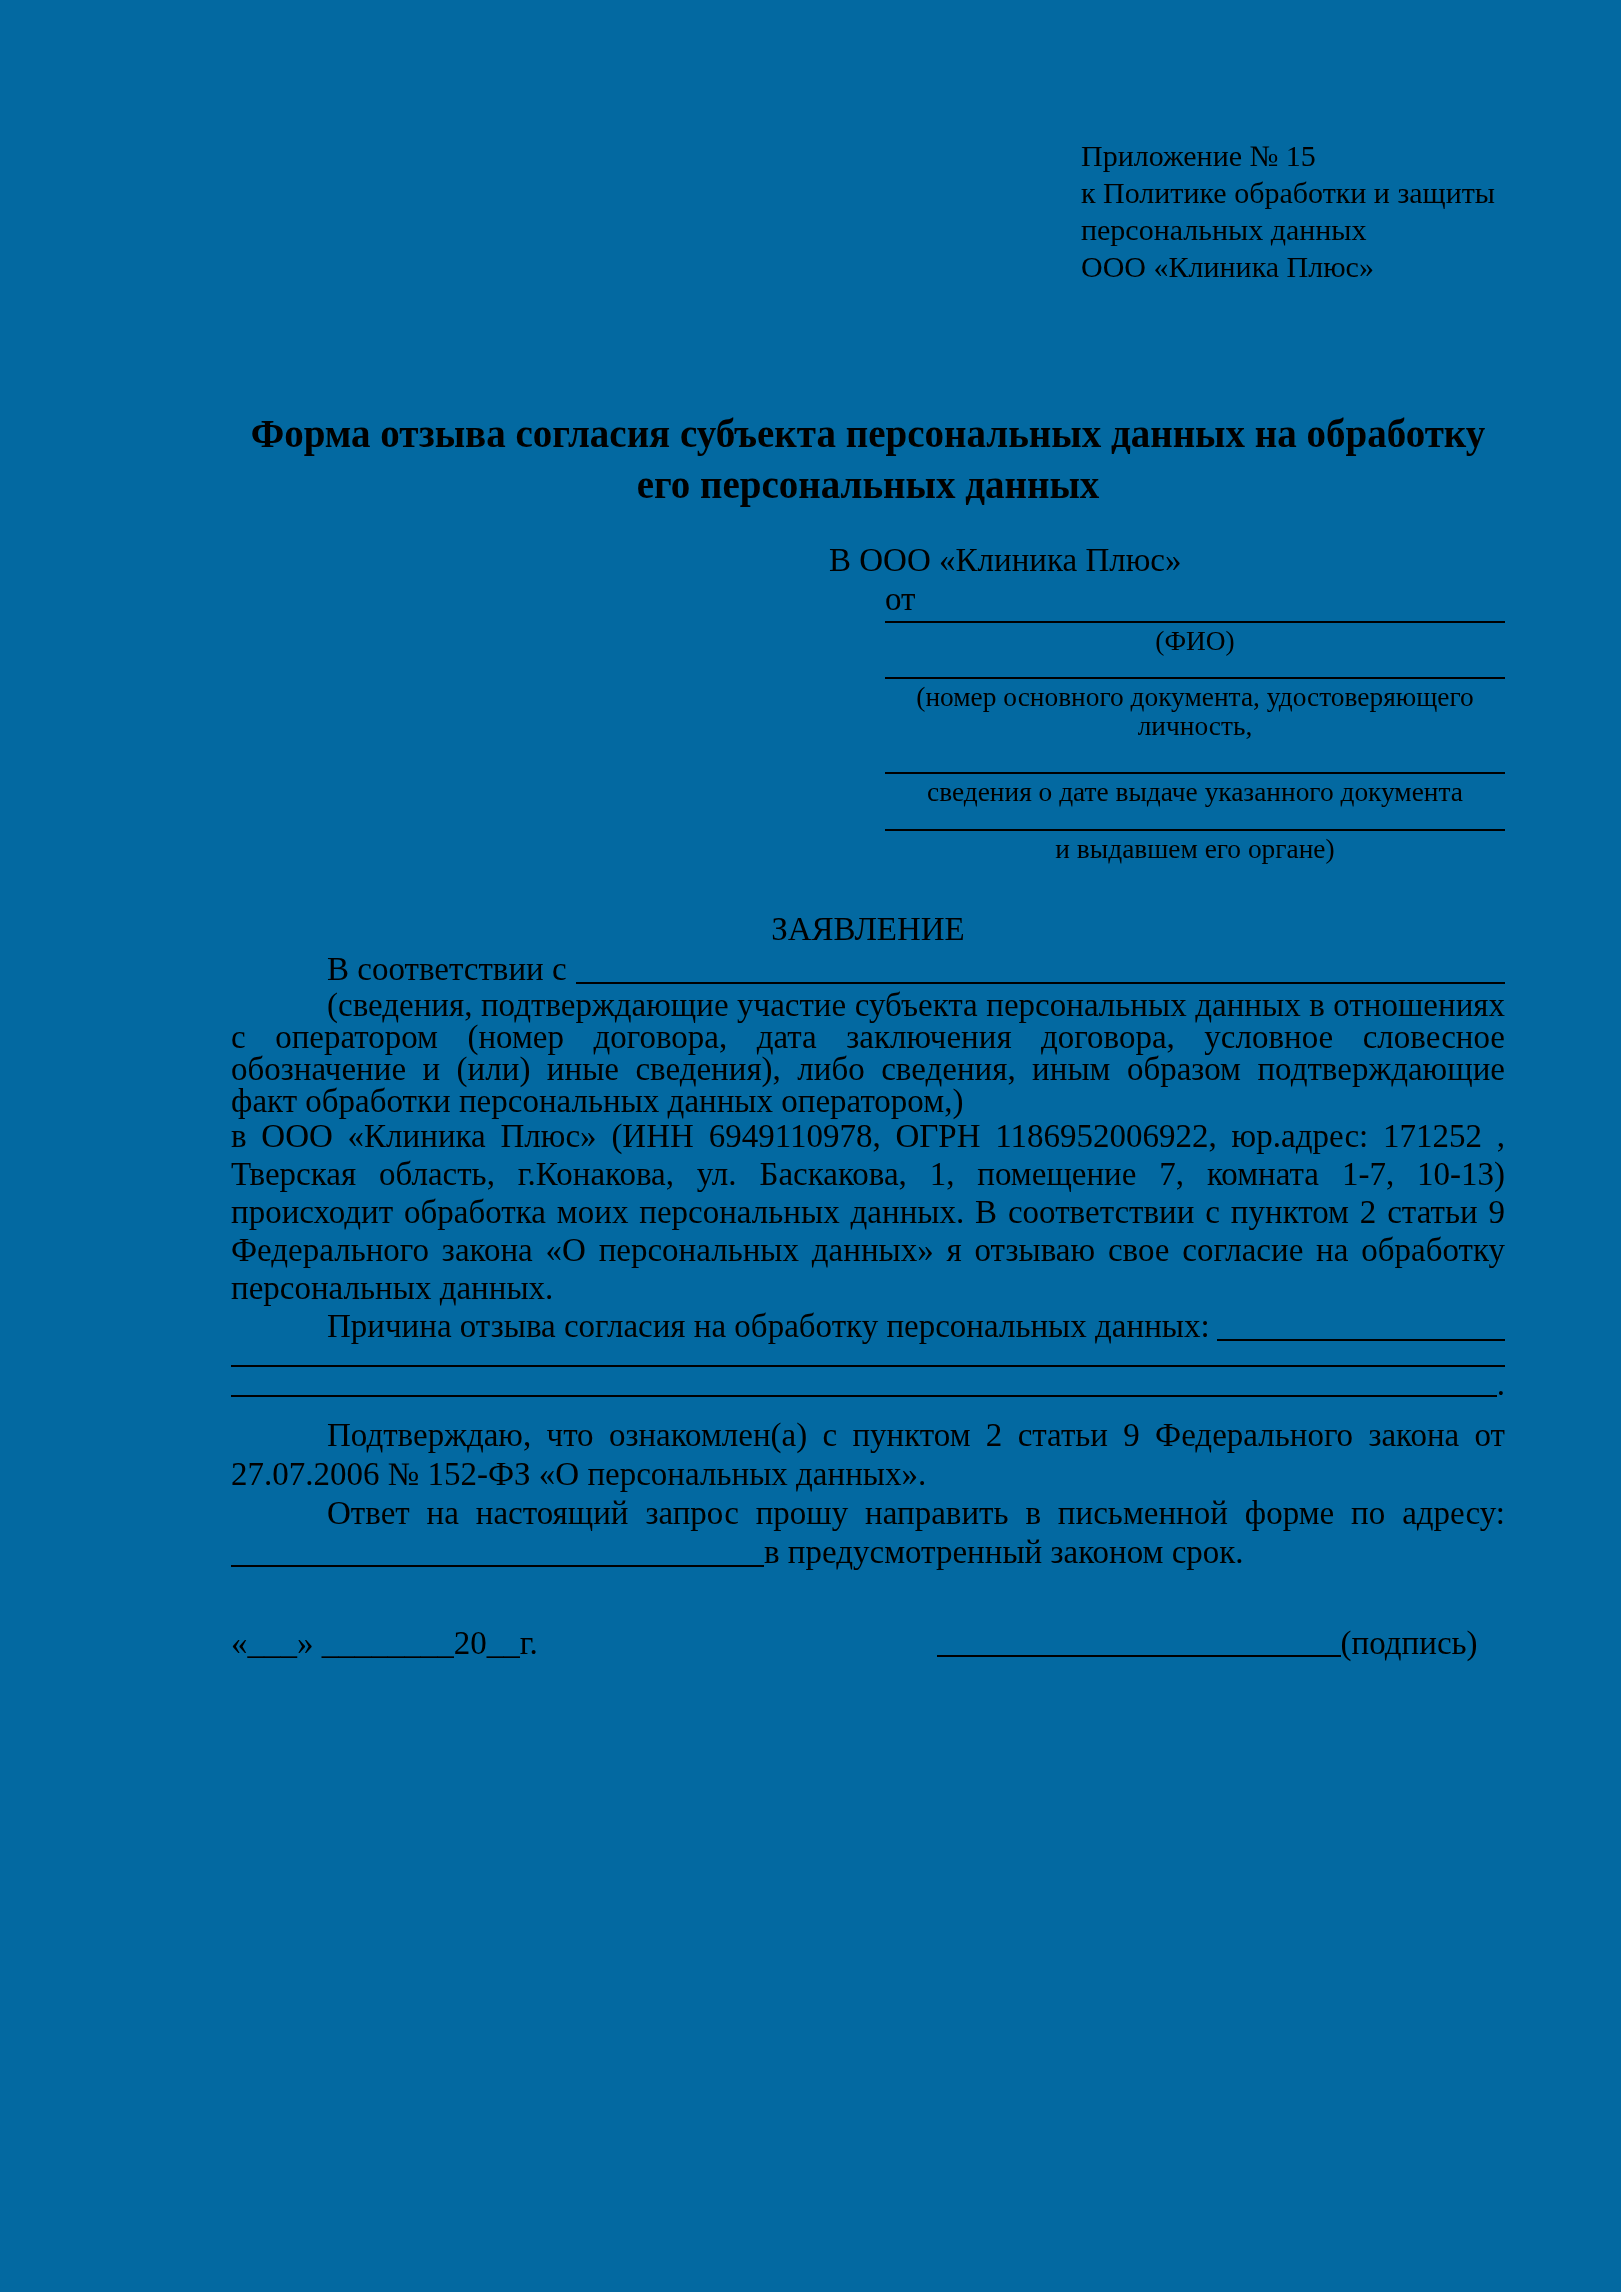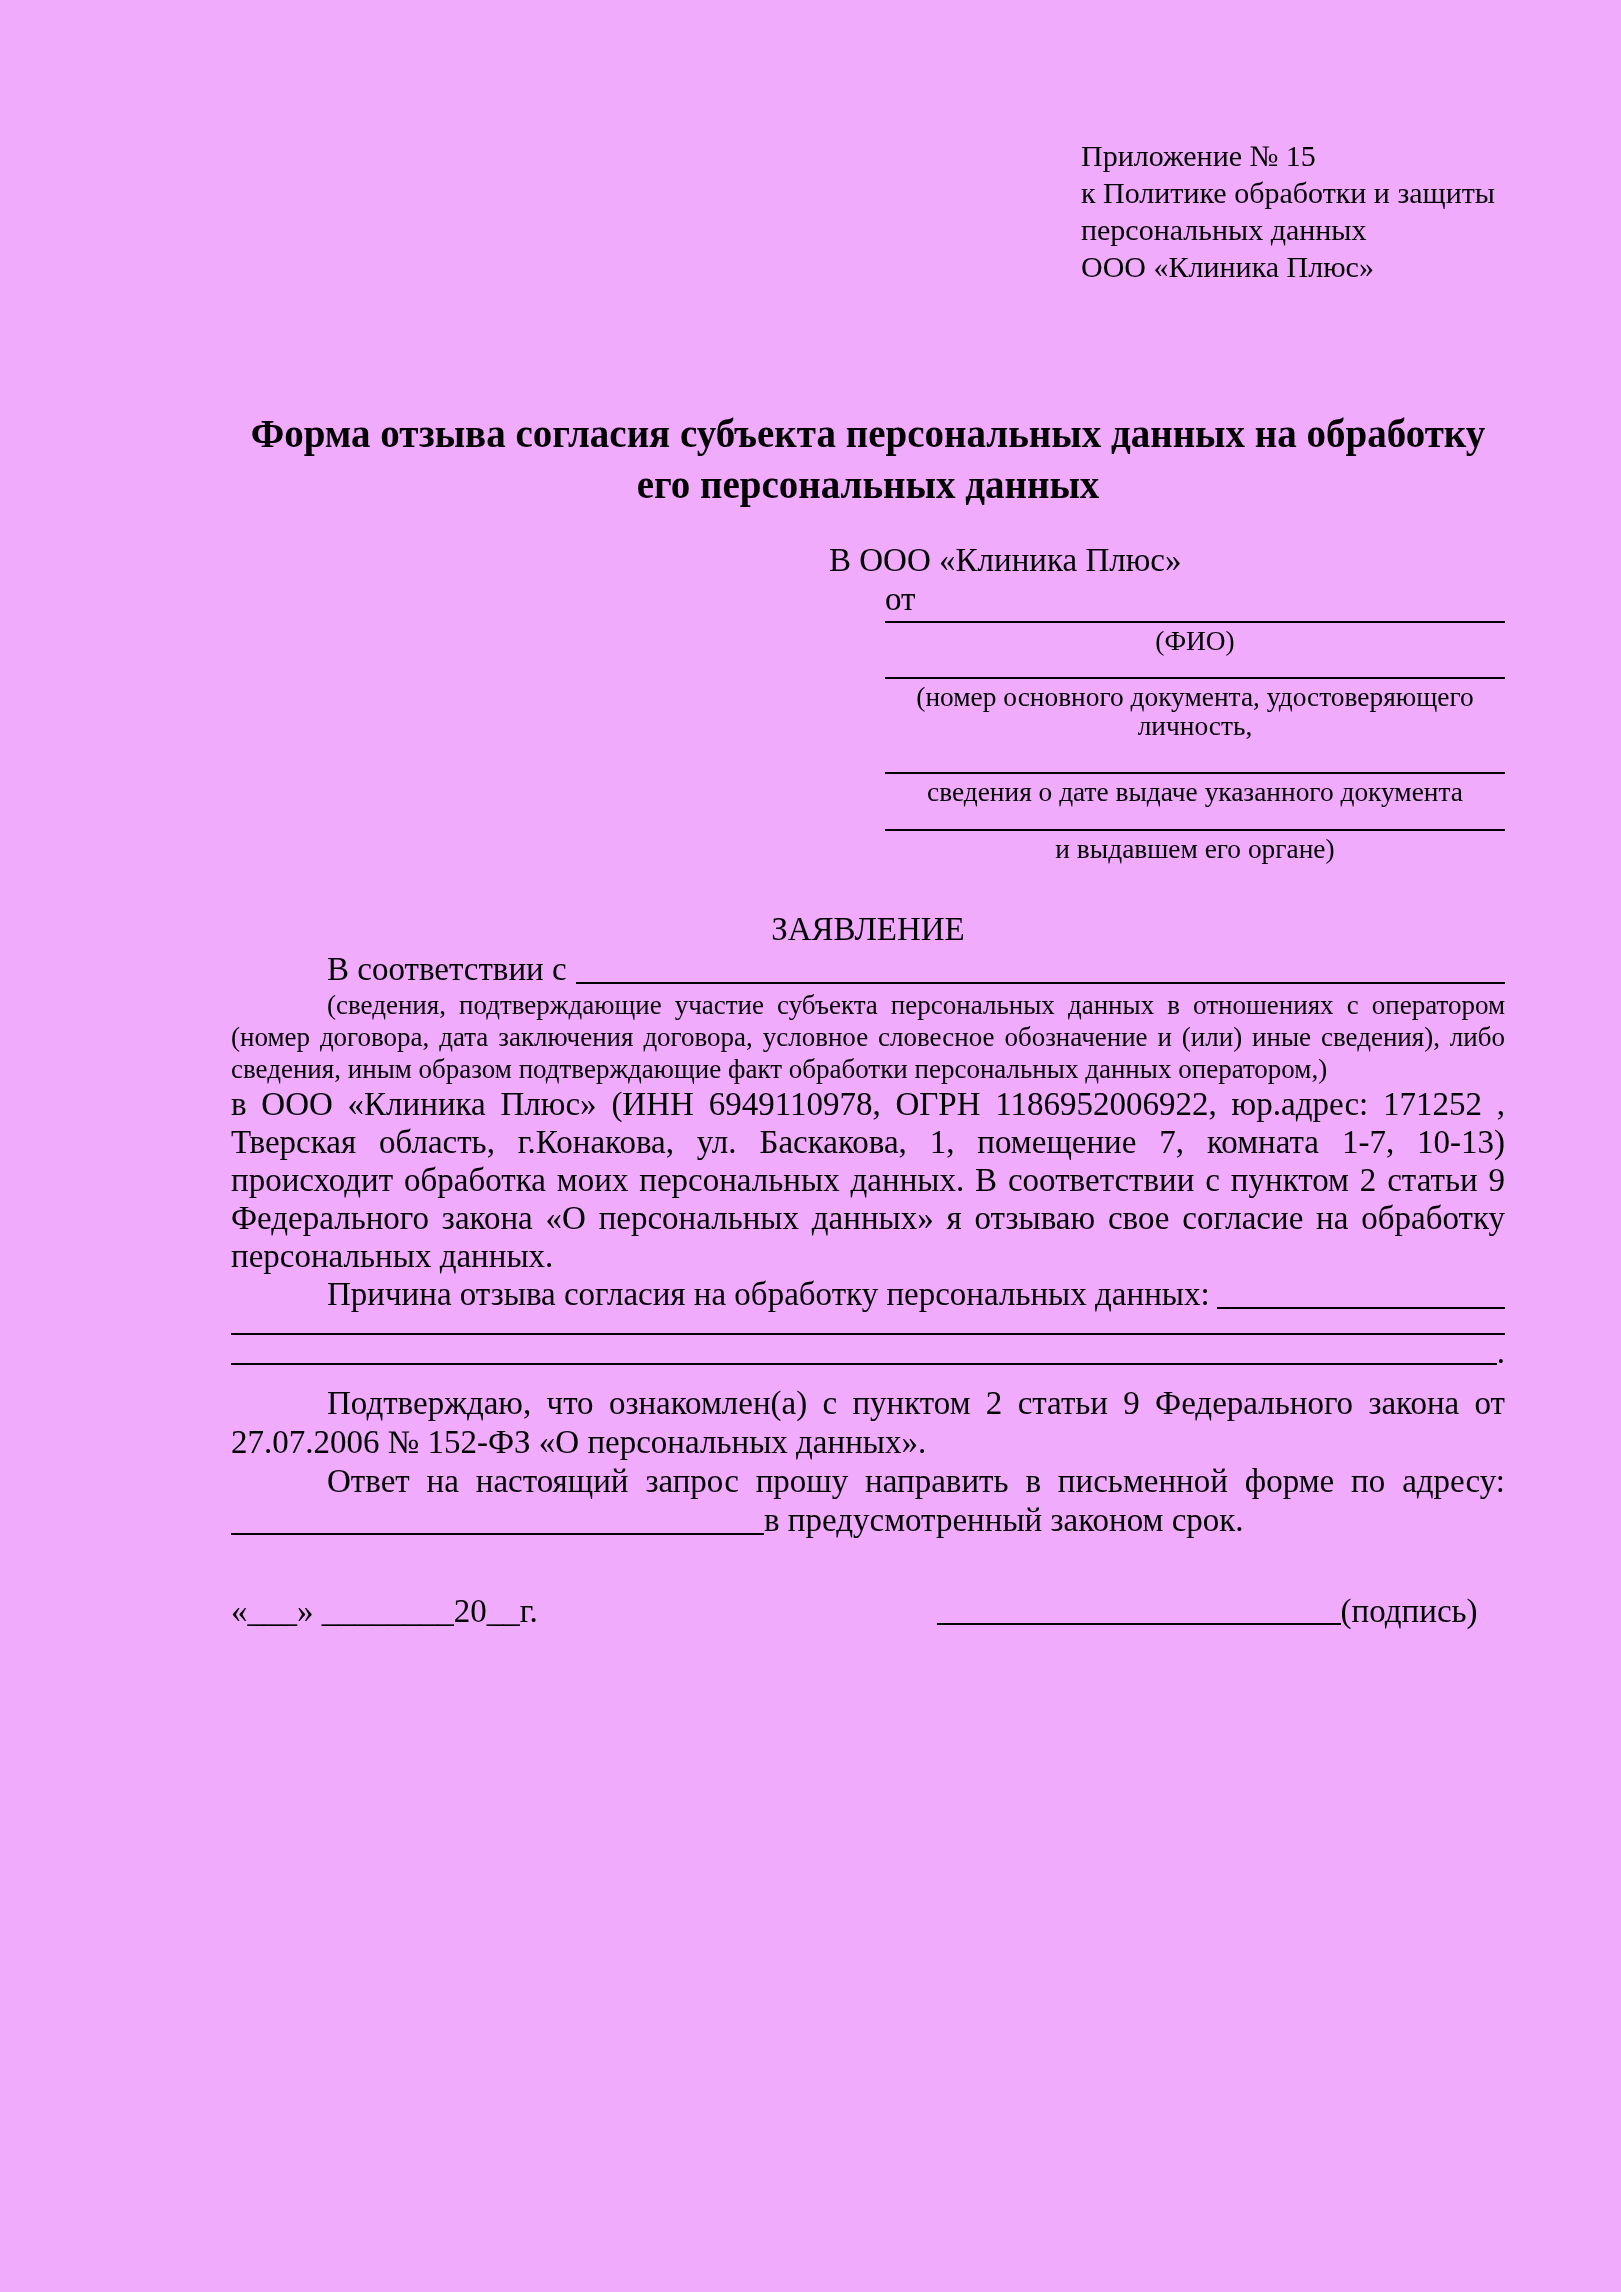--- a/index.html
+++ b/index.html
@@ -1,19 +1,19 @@
 <!DOCTYPE html>
 <html lang="ru"><head>
 <meta charset="utf-8">
 <style>
   html,body{margin:0;padding:0;background:#e8e8e8;}
   .page{
     position:relative;
     width:1621px;height:2293px;
-    background:#f0abfc;
+    background:#0369a1;
     color:#000000;
     font-family:"Liberation Serif","DejaVu Serif",serif;
     box-sizing:border-box;
     padding:137px 116px 0 231px;
     overflow:hidden;
   }
   .content{width:1274px;}
 
   
   .appendix{margin-left:850px;font-size:30px;line-height:37px;}
@@ -37,21 +37,21 @@
   .field-label{margin-top:3.9px;text-align:center;font-size:27.4px;line-height:29px;}
 
   
   .statement-heading{margin-top:45px;text-align:center;font-size:33px;line-height:41px;}
 
   .accordance-row{display:flex;align-items:stretch;padding-left:96px;font-size:33px;line-height:39px;}
   .accordance-row .prefix{white-space:nowrap;padding-right:9.8px;}
   .fill-line{flex:1;border-bottom:2.9px solid #000;margin-bottom:4.9px;}
 
   .footnote{
-    margin:0;font-size:27px;line-height:32px;
+    margin:0;font-size:33px;line-height:32px;
     text-align:justify;text-indent:96px;
   }
 
   .main-para{
     margin:0;font-size:33px;line-height:38px;
     text-align:justify;
   }
 
   .reason-row{display:flex;align-items:flex-end;padding-left:96px;font-size:33px;line-height:39px;}
   .reason-row .prefix{white-space:nowrap;padding-right:7.8px;}

